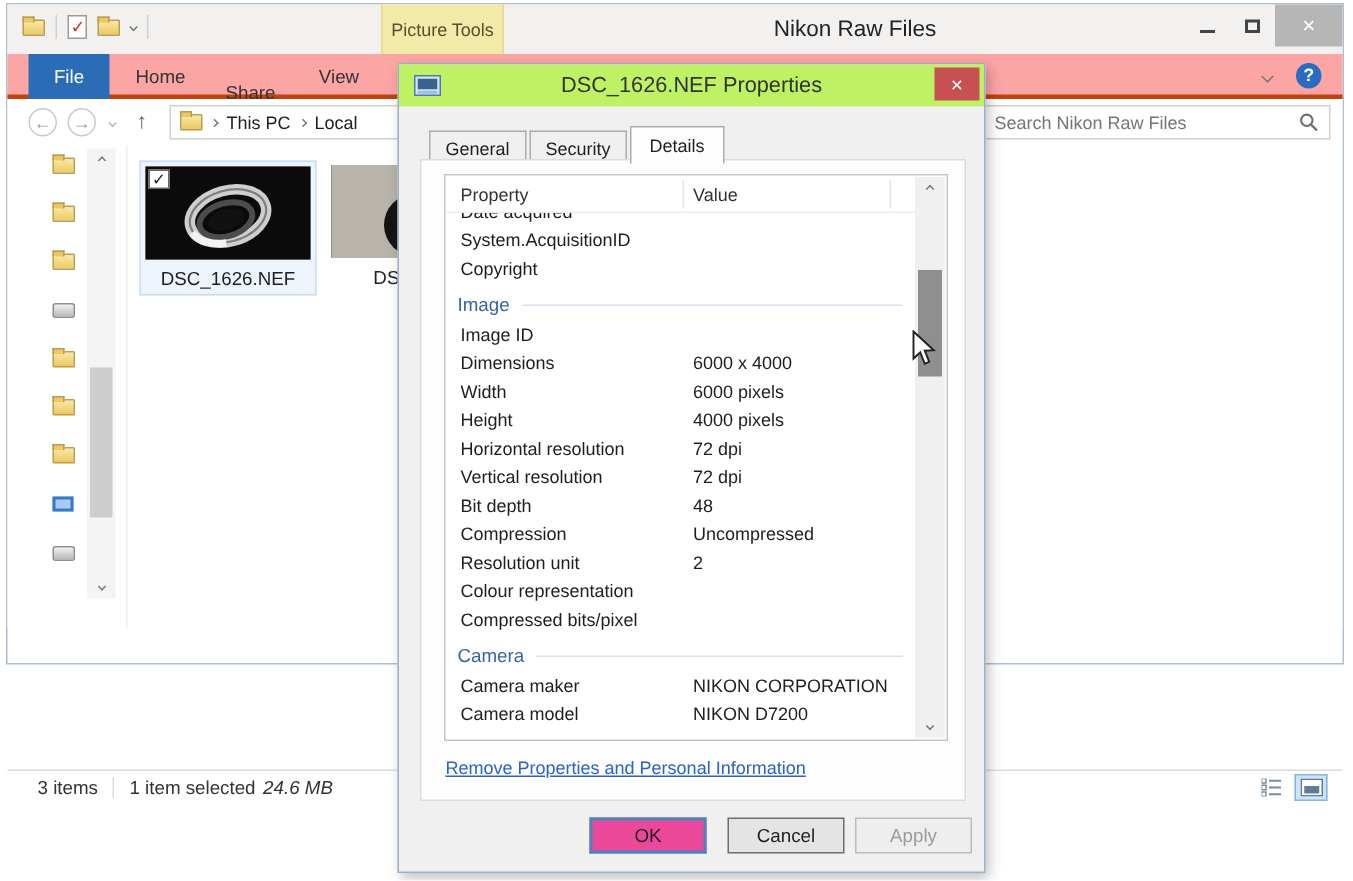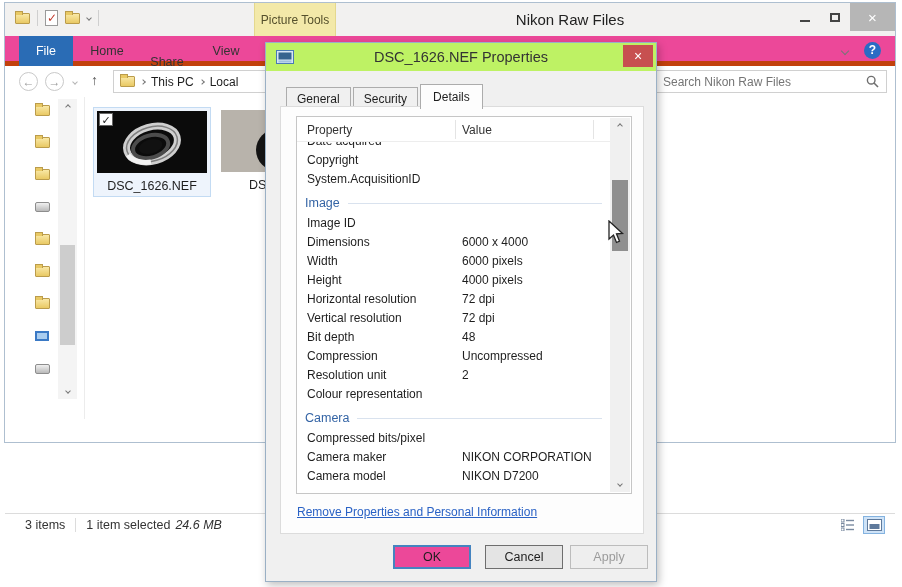--- a/index.html
+++ b/index.html
@@ -13,21 +13,21 @@
   .sep-v { width:1px; height:16px; background:#cfcfcf; }
   .pic-tools { position:absolute; left:249px; top:0; width:82px; height:33px; background:#f3e9a9; border-left:1px solid #e4d88e; border-right:1px solid #e4d88e; display:flex; align-items:center; justify-content:center; font-size:12px; color:#55502c; }
   .win-title { position:absolute; left:470px; top:8px; width:190px; text-align:center; font-size:15px; color:#222; }
   .winctl { position:absolute; right:0; top:0; height:28px; display:flex; align-items:center; }
   .wc-btn { width:30px; height:26px; display:flex; align-items:center; justify-content:center; }
   .wc-min-glyph { width:10px; height:0; border-bottom:2px solid #444; margin-top:8px; }
   .wc-max-glyph { width:10px; height:9px; border:2px solid #444; }
   .wc-close { width:45px; height:28px; background:#b6b6b6; color:#fff; font-size:15px; display:flex; align-items:center; justify-content:center; }
 
   
-  .tabrow { position:absolute; left:0; top:33px; width:100%; height:30px; background:#ec4899; border-bottom:5px solid #c2410c; }
+  .tabrow { position:absolute; left:0; top:33px; width:100%; height:30px; background:#fca5a5; border-bottom:3px solid #c2410c; }
   .rtab { position:absolute; top:0; height:30px; display:flex; align-items:center; justify-content:center; font-size:12.5px; color:#333; }
   .rtab.file { left:14px; width:54px; background:#2a6cb5; color:#fff; }
   .rtab.home { left:76px; width:52px; }
   .rtab.share { left:136px; width:52px;margin-top:11px; }
   .rtab.view { left:196px; width:50px; }
   .ribbon-right { position:absolute; right:14px; top:6px; display:flex; align-items:center; gap:16px; }
   .help-badge { width:17px; height:17px; border-radius:50%; background:#2a6cc4; color:#fff; font-size:12px; font-weight:bold; text-align:center; line-height:17px; }
 
   
   .chev { display:inline-block; width:6px; height:6px; border-right:1.6px solid #777; border-bottom:1.6px solid #777; }
@@ -282,25 +282,25 @@
           <span class="hV">Value</span>
           <span class="hsep1"></span>
           <span class="hsep2"></span>
         </div>
         <div class="rows">
             <div class="drow item clipped">
               <span class="pcol">Date acquired</span>
               <span class="vcol"></span>
             </div>
             <div class="drow item">
+              <span class="pcol">System.AcquisitionID</span>
+              <span class="vcol"></span>
+            </div>
+            <div class="drow item">
               <span class="pcol">Copyright</span>
-              <span class="vcol"></span>
-            </div>
-            <div class="drow item">
-              <span class="pcol">System.AcquisitionID</span>
               <span class="vcol"></span>
             </div>
             <div class="drow section">
               <span class="sec-label">Image</span>
               <span class="sec-line"></span>
             </div>
             <div class="drow item">
               <span class="pcol">Image ID</span>
               <span class="vcol"></span>
             </div>
@@ -333,27 +333,27 @@
               <span class="vcol">Uncompressed</span>
             </div>
             <div class="drow item">
               <span class="pcol">Resolution unit</span>
               <span class="vcol">2</span>
             </div>
             <div class="drow item">
               <span class="pcol">Colour representation</span>
               <span class="vcol"></span>
             </div>
+            <div class="drow item">
+              <span class="pcol">Compressed bits/pixel</span>
+              <span class="vcol"></span>
+            </div>
             <div class="drow section">
               <span class="sec-label">Camera</span>
               <span class="sec-line"></span>
-            </div>
-            <div class="drow item">
-              <span class="pcol">Compressed bits/pixel</span>
-              <span class="vcol"></span>
             </div>
             <div class="drow item">
               <span class="pcol">Camera maker</span>
               <span class="vcol">NIKON CORPORATION</span>
             </div>
             <div class="drow item">
               <span class="pcol">Camera model</span>
               <span class="vcol">NIKON D7200</span>
             </div>
           </div>

